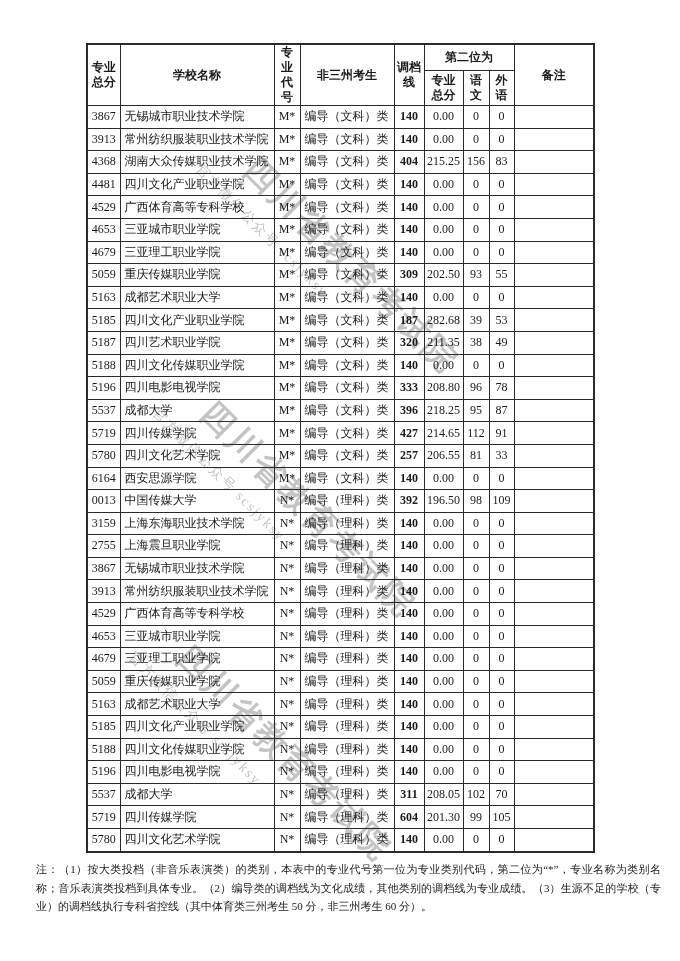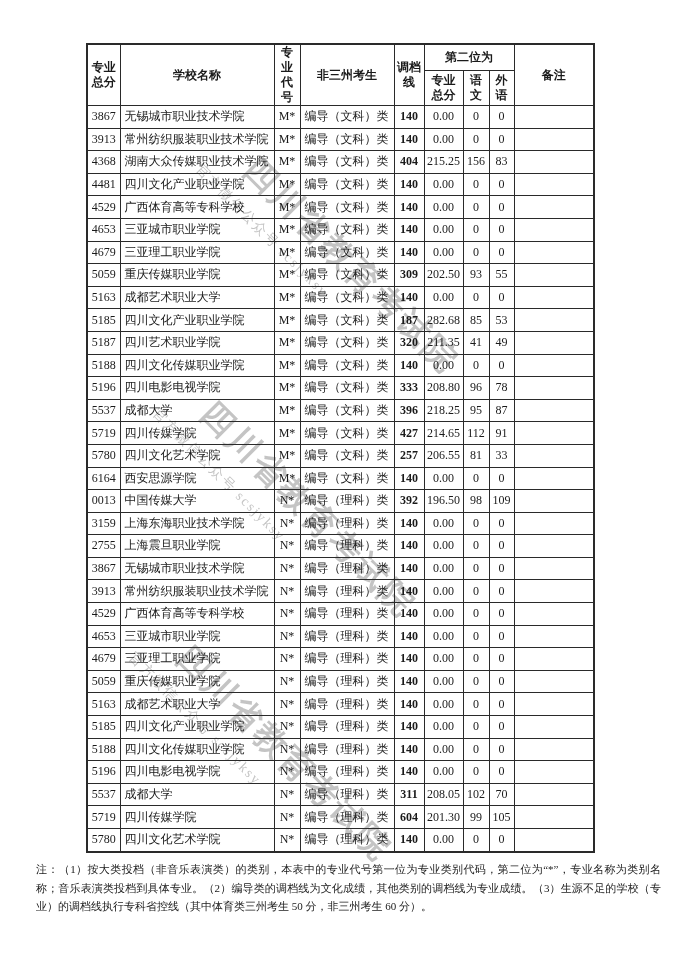--- a/index.html
+++ b/index.html
@@ -204,32 +204,32 @@
         <td class="c-foreign">0</td>
         <td class="c-remarks"></td>
       </tr>
       <tr>
         <td class="c-code">5185</td>
         <td class="c-school-name">四川文化产业职业学院</td>
         <td class="c-major-code">M*</td>
         <td class="c-major-name">编导（文科）类</td>
         <td class="c-cutoff">187</td>
         <td class="c-total">282.68</td>
-        <td class="c-chinese">85</td>
+        <td class="c-chinese">39</td>
         <td class="c-foreign">53</td>
         <td class="c-remarks"></td>
       </tr>
       <tr>
         <td class="c-code">5187</td>
         <td class="c-school-name">四川艺术职业学院</td>
         <td class="c-major-code">M*</td>
         <td class="c-major-name">编导（文科）类</td>
         <td class="c-cutoff">320</td>
         <td class="c-total">211.35</td>
-        <td class="c-chinese">41</td>
+        <td class="c-chinese">38</td>
         <td class="c-foreign">49</td>
         <td class="c-remarks"></td>
       </tr>
       <tr>
         <td class="c-code">5188</td>
         <td class="c-school-name">四川文化传媒职业学院</td>
         <td class="c-major-code">M*</td>
         <td class="c-major-name">编导（文科）类</td>
         <td class="c-cutoff">140</td>
         <td class="c-total">0.00</td>

